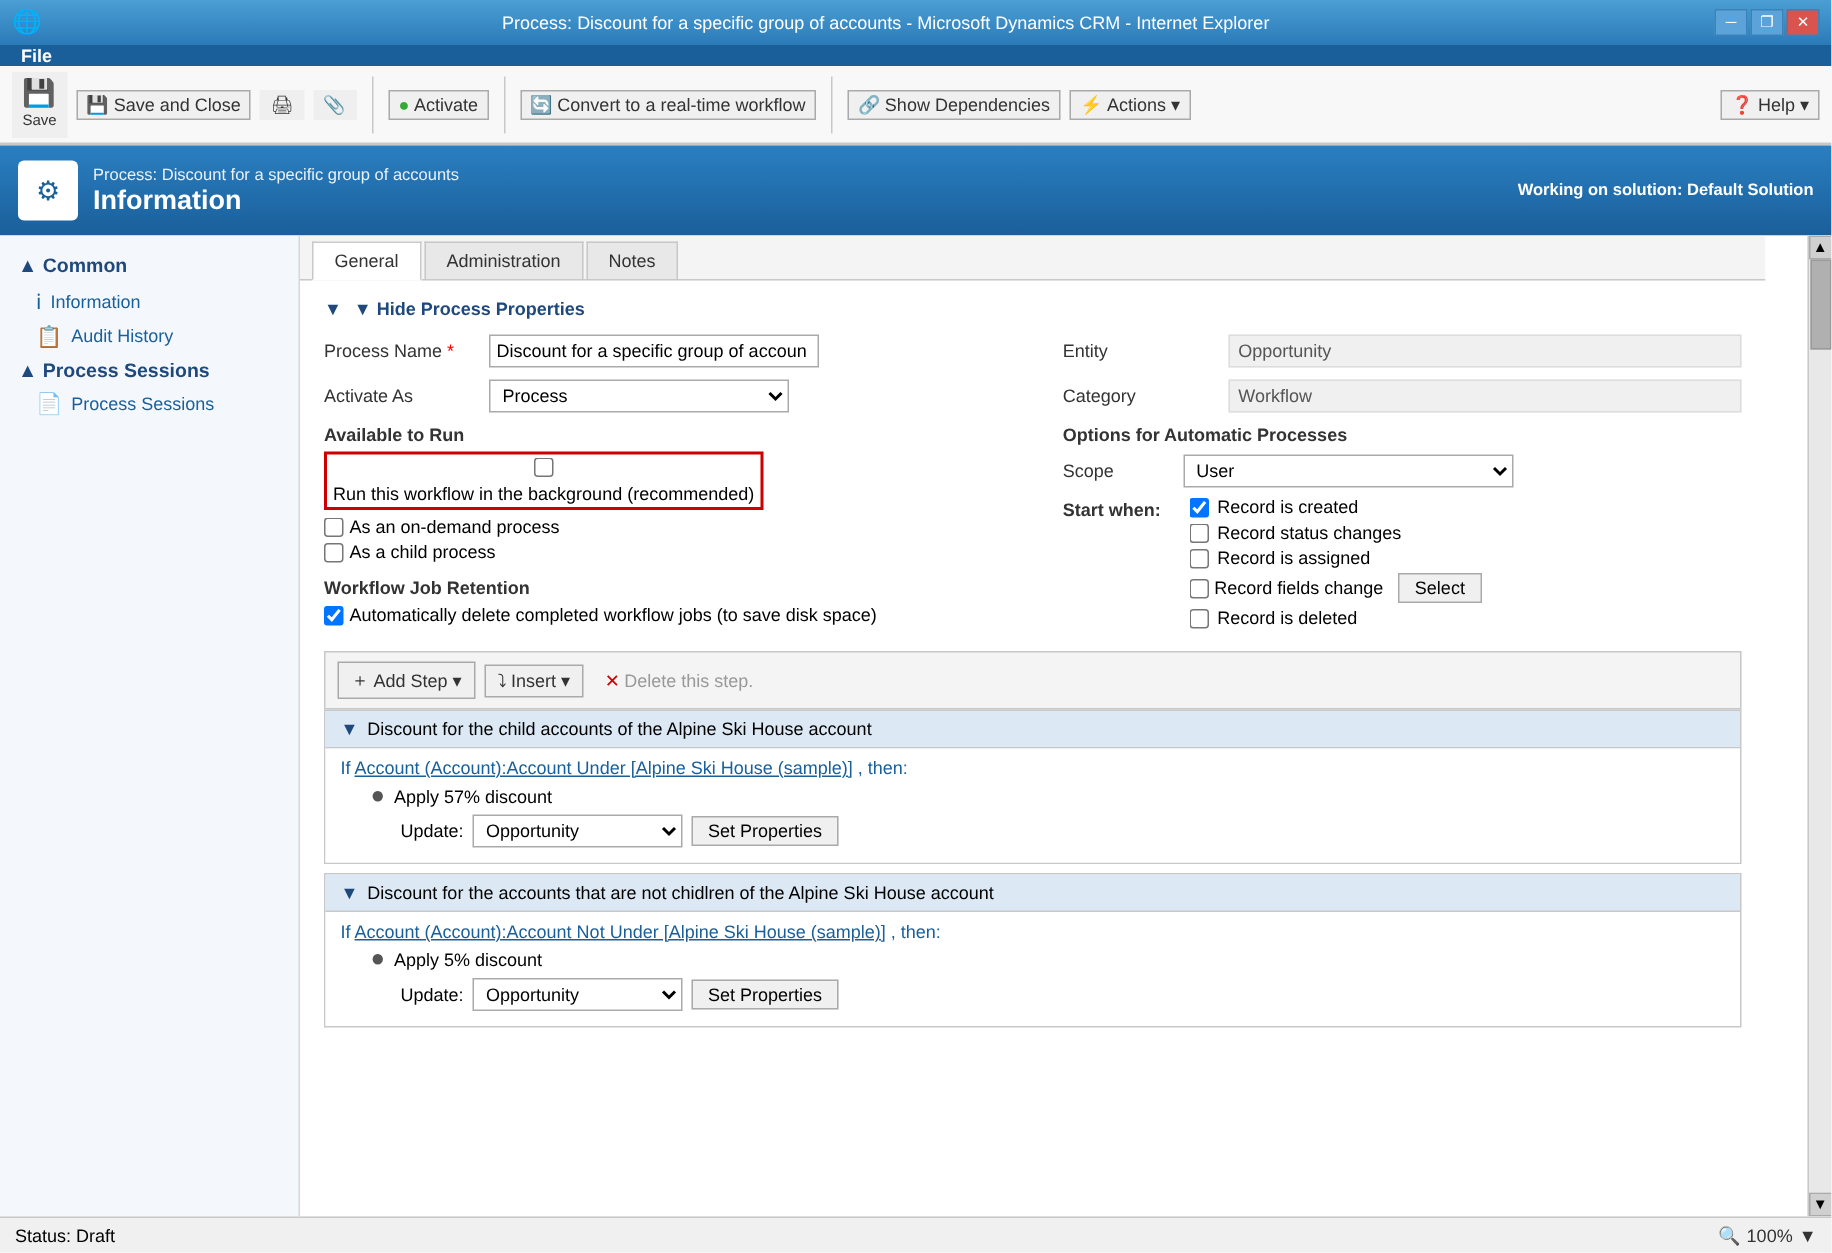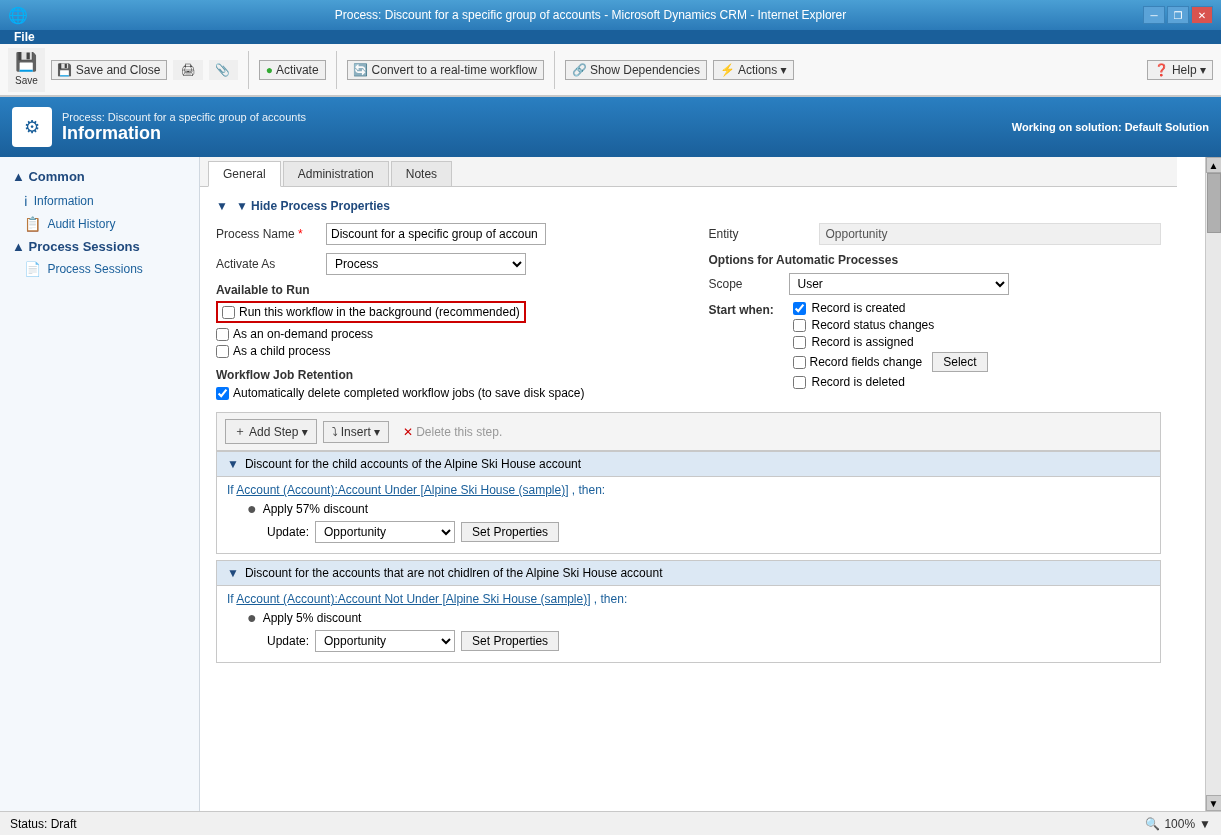--- a/index.html
+++ b/index.html
@@ -236,21 +236,21 @@
               <div class="form-value">
                 <select style="width:200px;">
                   <option>Process</option>
                 </select>
               </div>
             </div>
 
             <div style="margin-top:8px;">
               <div class="subsection-label">Available to Run</div>
               
-              <div style="border:2px solid #cc0000;display:inline-flex;align-items:center;gap:4px;padding:2px 4px;margin-bottom:4px;">
+              <div style="border:2px solid #cc0000;display:inline-flex;align-items:center;gap:4px;padding:2px 4px;margin-bottom:4px;flex-direction:column;">
                 <input type="checkbox" style="">
                 <span>Run this workflow in the background (recommended)</span>
               </div>
               <div style="margin-bottom:3px;">
                 <label style="display:flex;align-items:center;gap:4px;">
                   <input type="checkbox" style="">
                   <span>As an on-demand process</span>
                 </label>
               </div>
               <div style="margin-bottom:3px;">
@@ -274,20 +274,26 @@
 
           <div class="form-right">
 
             <div class="form-row">
               <div class="form-label">Entity</div>
               <div class="form-value">
                 <div class="readonly-field">Opportunity</div>
               </div>
             </div>
 
+            <div class="form-row">
+              <div class="form-label">Category</div>
+              <div class="form-value">
+                <div class="readonly-field">Workflow</div>
+              </div>
+            </div>
 
             <div style="margin-top:8px;">
               <div class="options-label">Options for Automatic Processes</div>
 
               <div class="scope-row">
                 <div class="scope-label">Scope</div>
                 <div>
                   <select style="width:220px;">
                     <option>User</option>
                     <option>Business Unit</option>

